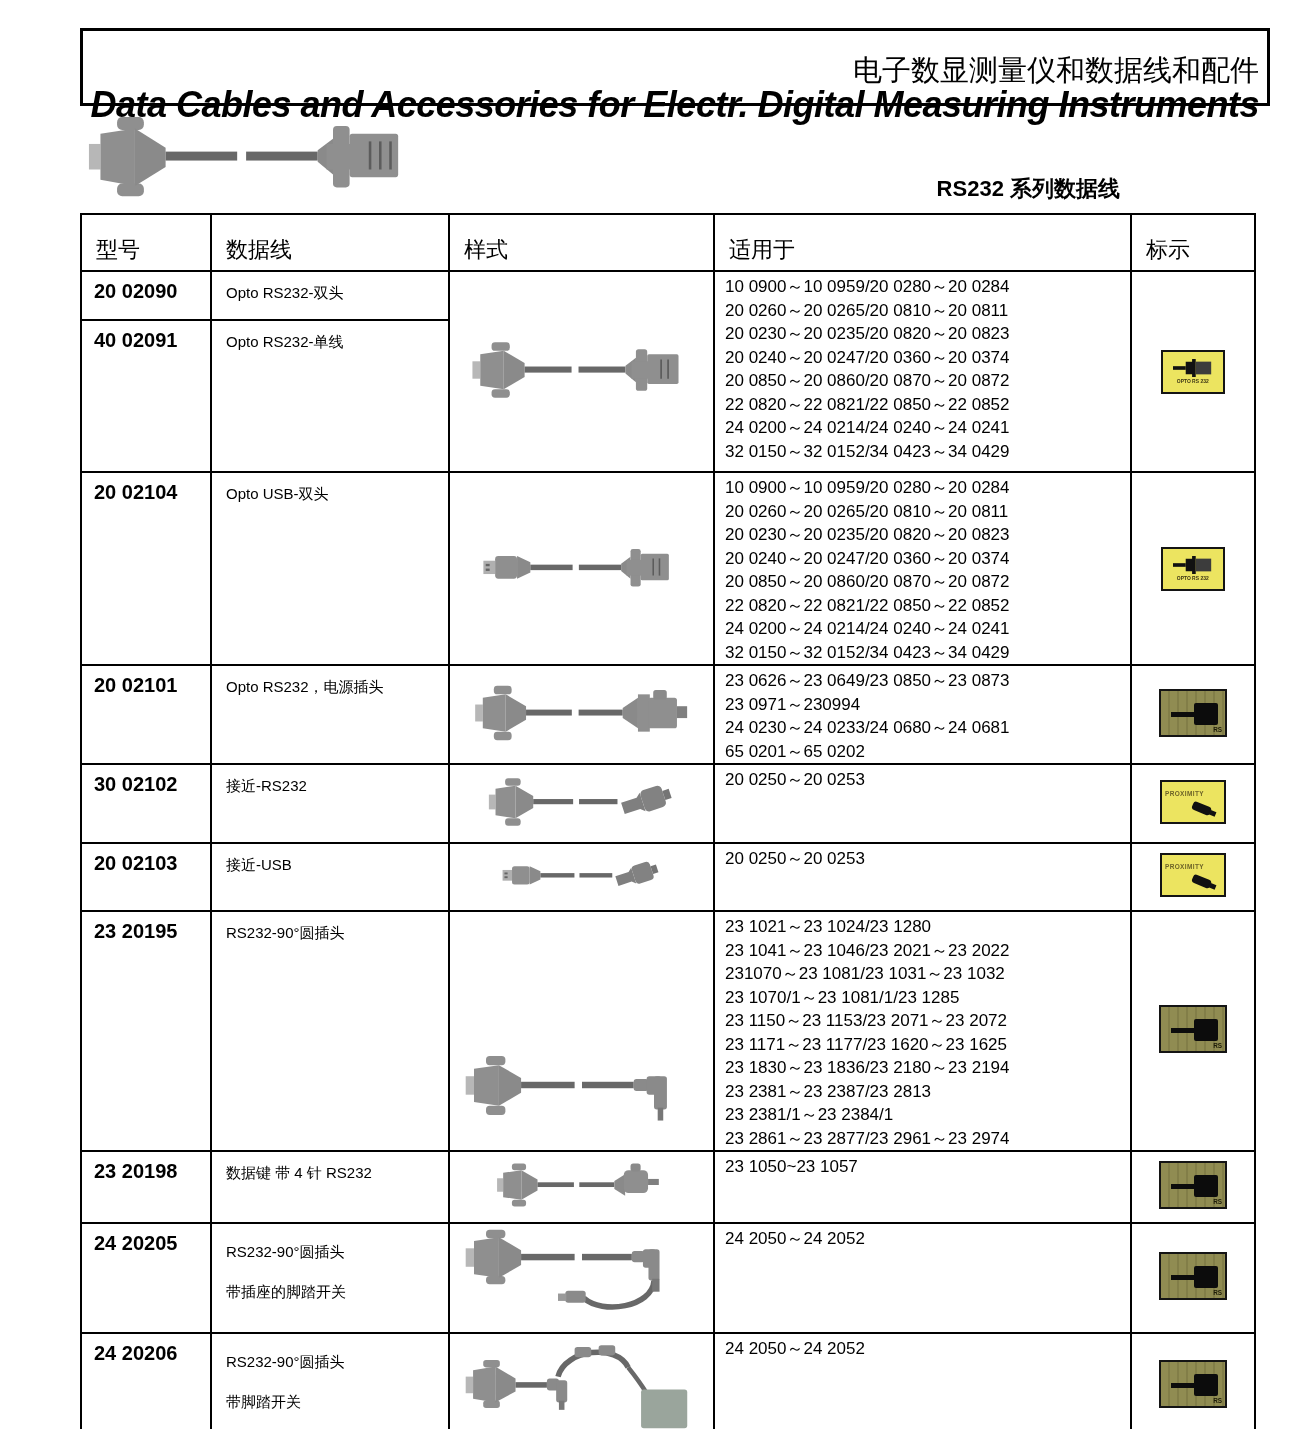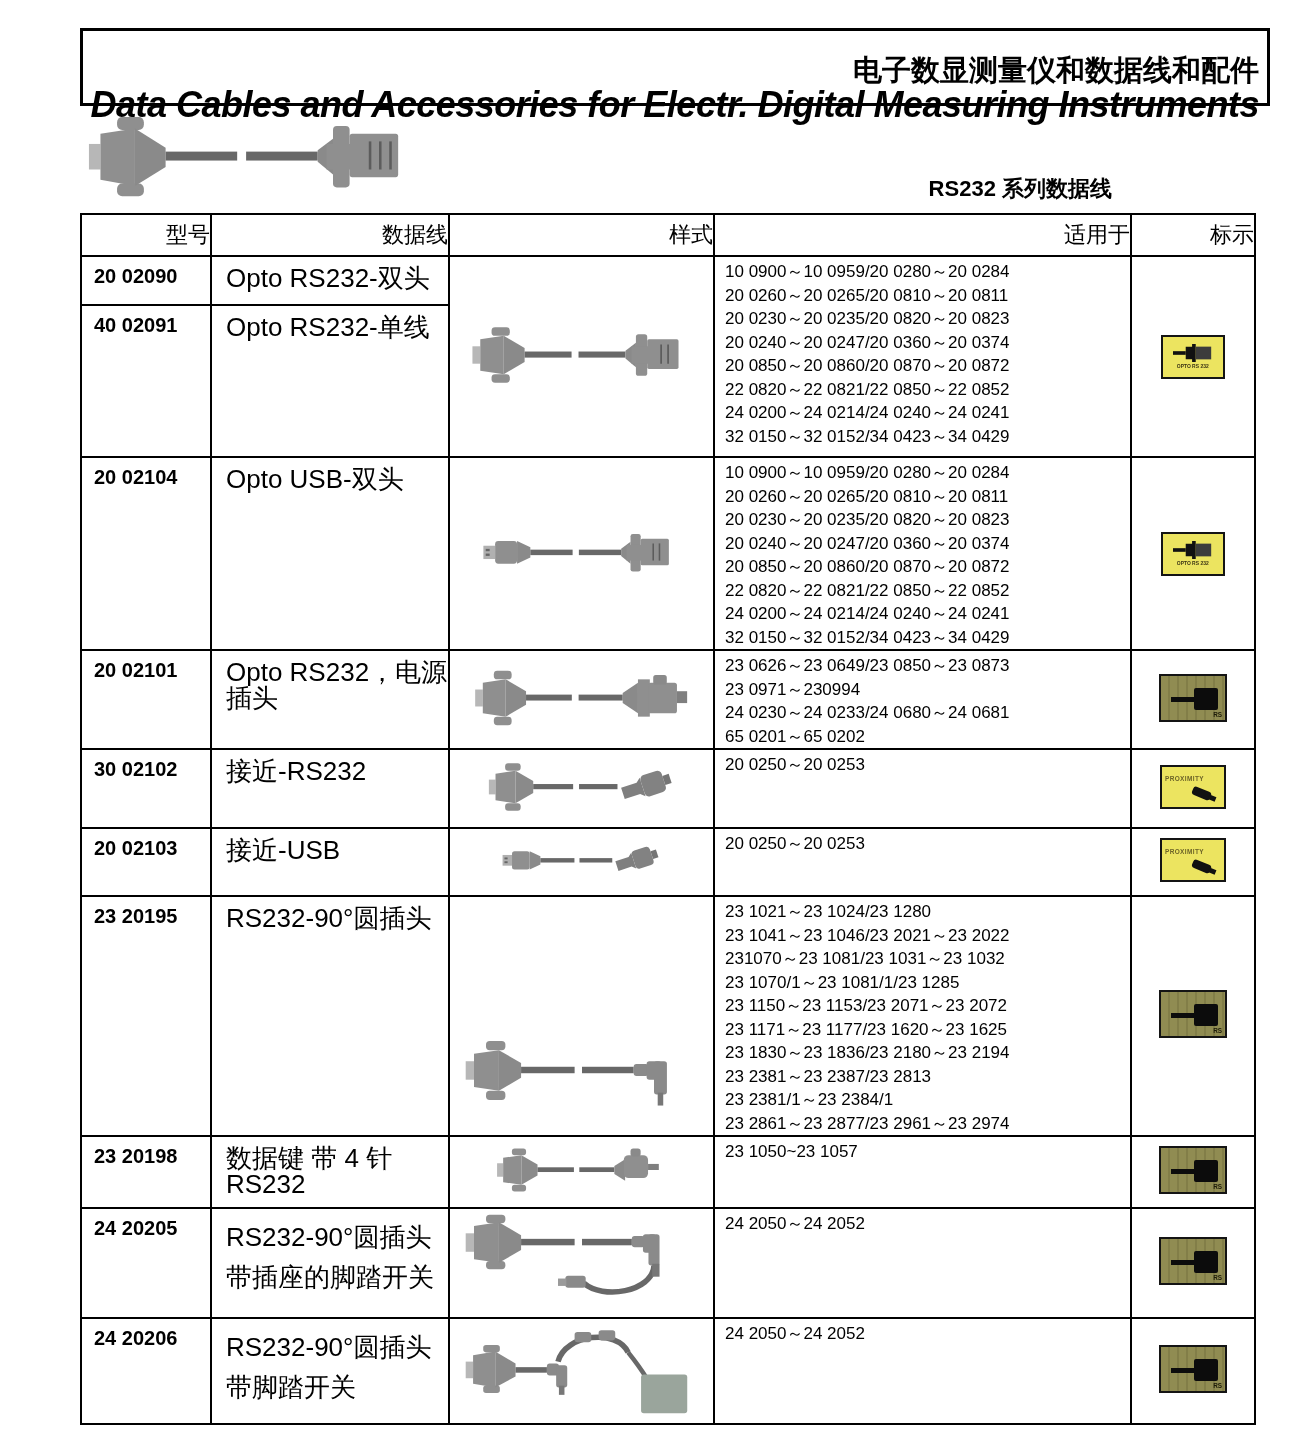--- a/index.html
+++ b/index.html
@@ -4,33 +4,33 @@
 <style>
   html,body{margin:0;padding:0;}
   .page{position:relative;width:1303px;height:1429px;background:#fff;overflow:hidden;
         font-family:"Liberation Sans","DejaVu Sans",sans-serif;color:#000;}
 
   
   .title-box{position:absolute;left:80px;top:28px;width:1190px;height:78px;
              border:3px solid #000;box-sizing:border-box;
              display:flex;flex-direction:column;justify-content:center;align-items:flex-end;
              padding-right:8px;}
-  .title-zh{font-size:29px;font-weight:bold;line-height:36px;margin-top:40px;}
+  .title-zh{font-size:29px;font-weight:normal;line-height:36px;margin-top:40px;}
   .title-en{font-size:36px;font-weight:bold;font-style:italic;line-height:34px;letter-spacing:-0.5px;}
-  .series-label{position:absolute;left:72px;top:174px;width:1040px;text-align:right;
+  .series-label{position:absolute;left:80px;top:174px;width:1040px;text-align:right;
                 font-size:22px;font-weight:bold;}
 
   .hero-photo{position:absolute;left:85px;top:112px;}
 
   
   .cable-table{position:absolute;left:80px;top:213px;border-collapse:collapse;table-layout:fixed;width:1174px;}
   .cable-table th,.cable-table td{border:2px solid #000;vertical-align:top;box-sizing:border-box;overflow:hidden;}
-  .cable-table th{font-weight:normal;font-size:22px;text-align:right;padding:5px 0 5px 14px;height:38px;}
+  .cable-table th{font-weight:normal;font-size:22px;text-align:left;padding:20px 0 5px 14px;height:38px;}
   td.model{font-weight:bold;font-size:20px;padding:8px 0 16px 12px;}
-  td.cable{font-size:26px;padding:8px 0 0 14px;white-space:pre-line;line-height:40px;}
+  td.cable{font-size:15px;padding:8px 0 0 14px;white-space:pre-line;line-height:40px;}
   td.cable.single{line-height:26px;}
   td.style-cell{text-align:center;vertical-align:middle;padding:2px;}
   td.style-cell.bottom{vertical-align:bottom;padding-bottom:12px;}
   td.applies{font-size:17px;padding:3px 0 0 10px;white-space:pre-line;line-height:23.5px;}
   td.mark-cell{text-align:center;vertical-align:middle;}
 
   
   .badge{display:inline-block;box-sizing:border-box;}
   .badge-opto{width:64px;height:44px;background:#ece460;border:2px solid #141414;
               display:inline-flex;flex-direction:column;align-items:center;justify-content:center;}

